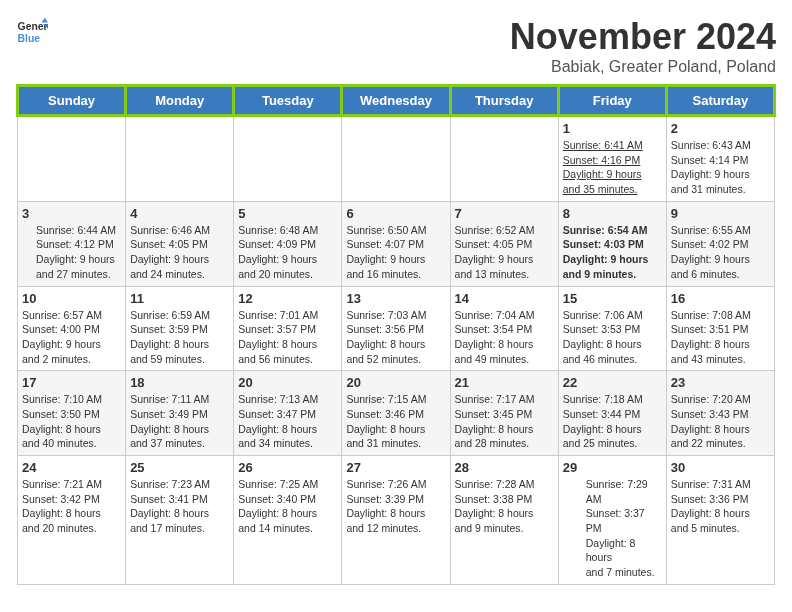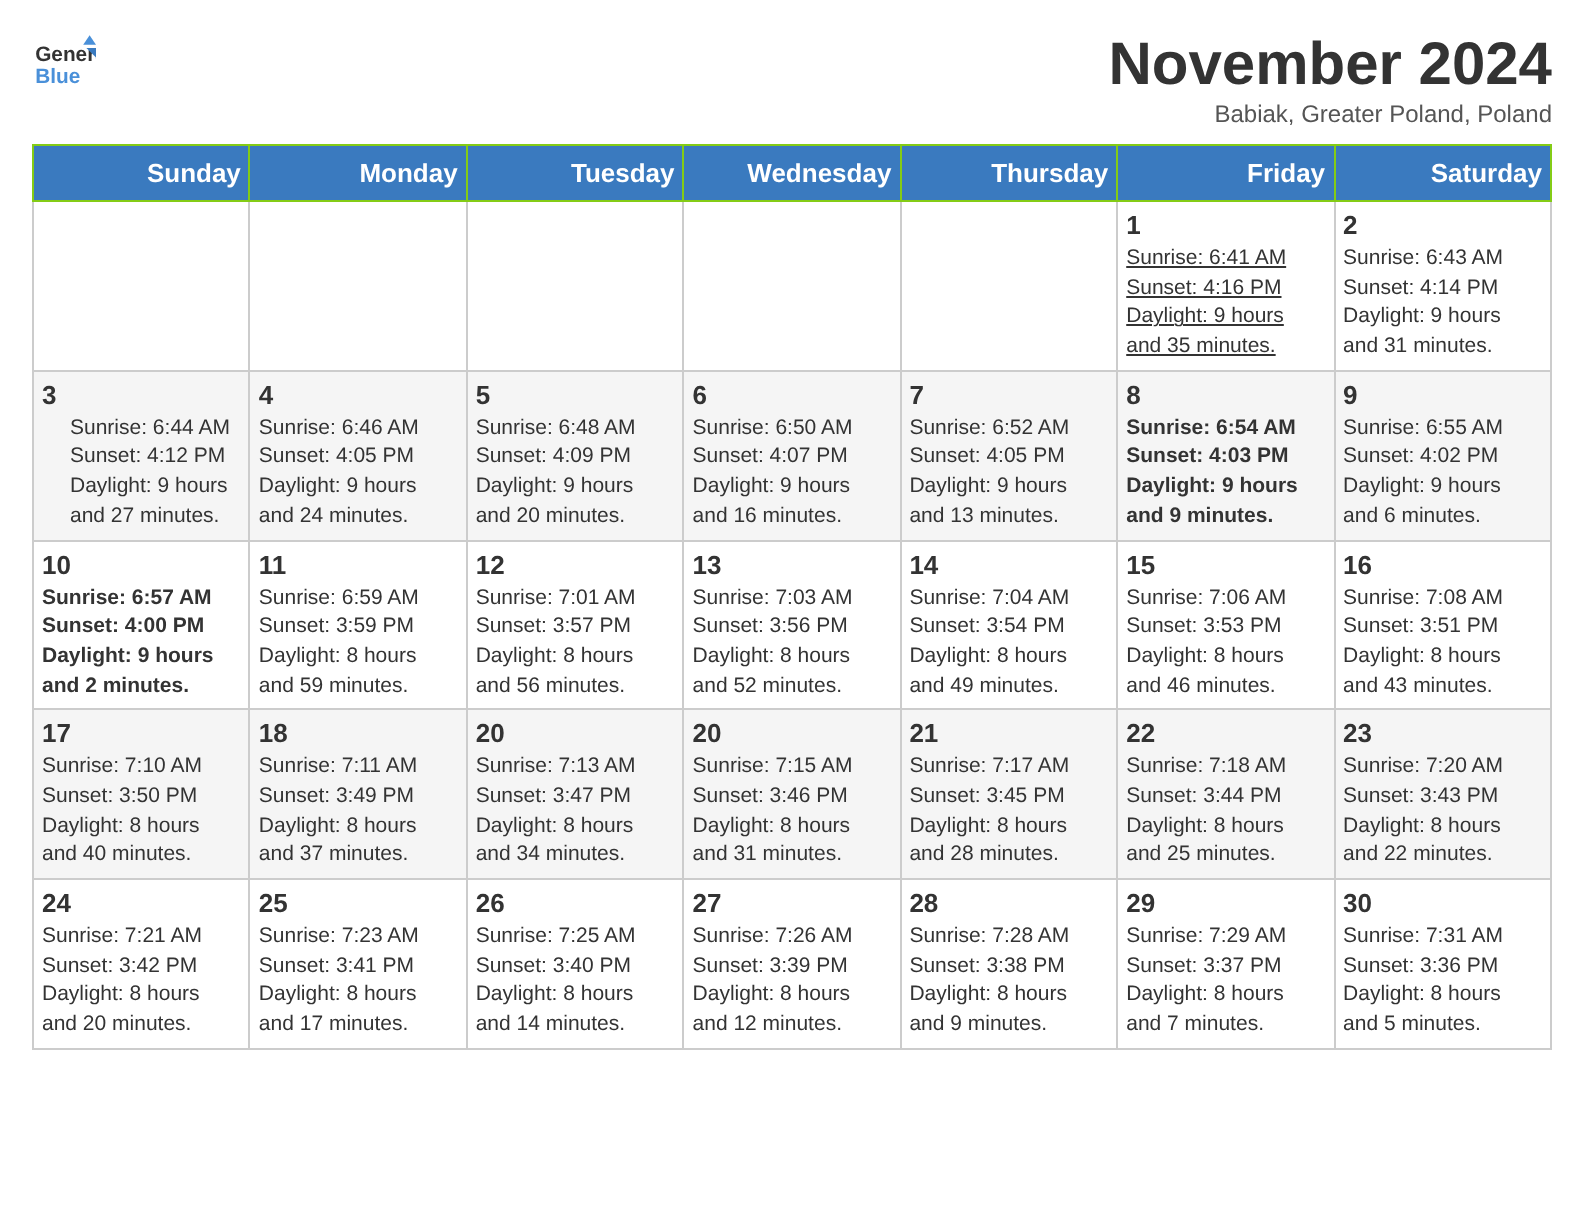--- a/index.html
+++ b/index.html
@@ -22,43 +22,43 @@
       gap: 4px;
     }
     .logo-icon {
       width: 32px;
       height: 32px;
     }
     .title-block {
       text-align: right;
     }
     .title-block h1 {
-      font-size: 30px;
+      font-size: 36px;
       font-weight: bold;
       color: #333;
       text-align: right;
     }
     .title-block h2 {
-      font-size: 12px;
+      font-size: 16px;
       font-weight: normal;
       color: #555;
     }
     table {
       width: 100%;
       border-collapse: collapse;
       font-size: 11px;
     }
     thead tr th {
       background-color: #3a7abf;
       color: #fff;
       padding: 6px 4px;
-      text-align: right;
+      text-align: center;
       font-size: 13px;
       font-weight: bold;
-      border: 1px solid #84cc16;
+      border: 3px solid #84cc16;
     }
     tbody tr td {
       border: 1px solid #ccc;
       padding: 4px;
       vertical-align: top;
       width: 14.28%;
       height: 80px;
       background: #fff;
     }
     tbody tr:nth-child(even) td {
@@ -178,21 +178,21 @@
           <div class="day-num">9</div>
           <div class="day-info" style="white-space: pre-line;">Sunrise: 6:55 AM
 Sunset: 4:02 PM
 Daylight: 9 hours
 and 6 minutes.</div>
         </td>
       </tr>
       <tr>
         <td>
           <div class="day-num">10</div>
-          <div class="day-info" style="white-space: pre-line; font-weight: bold;">Sunrise: 6:57 AM
+          <div class="day-info" style="white-space: pre-line;">Sunrise: 6:57 AM
 Sunset: 4:00 PM
 Daylight: 9 hours
 and 2 minutes.</div>
         </td>
         <td>
           <div class="day-num">11</div>
           <div class="day-info" style="white-space: pre-line;">Sunrise: 6:59 AM
 Sunset: 3:59 PM
 Daylight: 8 hours
 and 59 minutes.</div>
@@ -315,21 +315,21 @@
         </td>
         <td>
           <div class="day-num">28</div>
           <div class="day-info" style="white-space: pre-line;">Sunrise: 7:28 AM
 Sunset: 3:38 PM
 Daylight: 8 hours
 and 9 minutes.</div>
         </td>
         <td>
           <div class="day-num">29</div>
-          <div class="day-info" style="white-space: pre-line;">Sunrise: 7:29 AM
+          <div class="day-info" style="white-space: pre-line; margin-left: 23px;">Sunrise: 7:29 AM
 Sunset: 3:37 PM
 Daylight: 8 hours
 and 7 minutes.</div>
         </td>
         <td>
           <div class="day-num">30</div>
           <div class="day-info" style="white-space: pre-line;">Sunrise: 7:31 AM
 Sunset: 3:36 PM
 Daylight: 8 hours
 and 5 minutes.</div>

